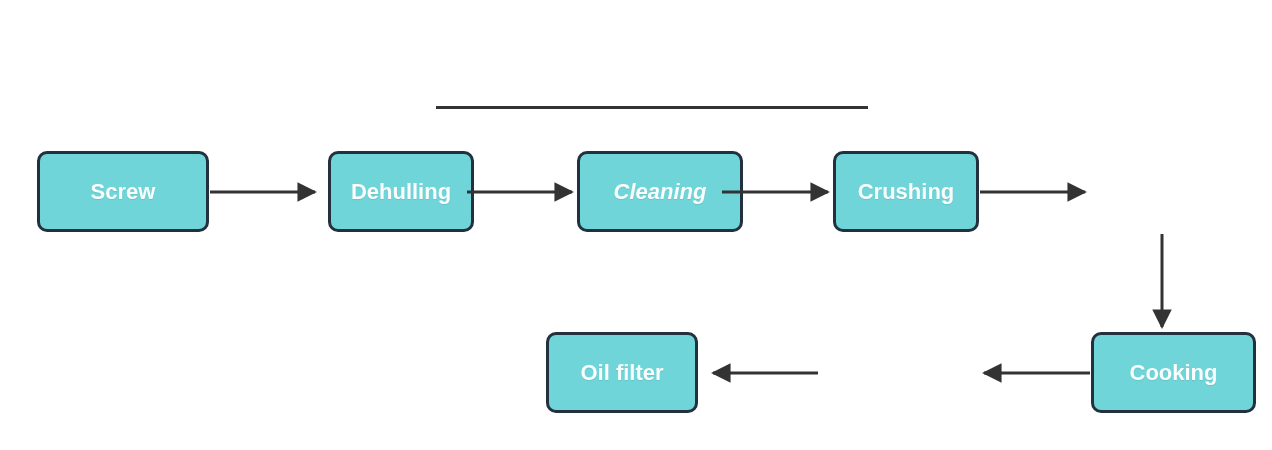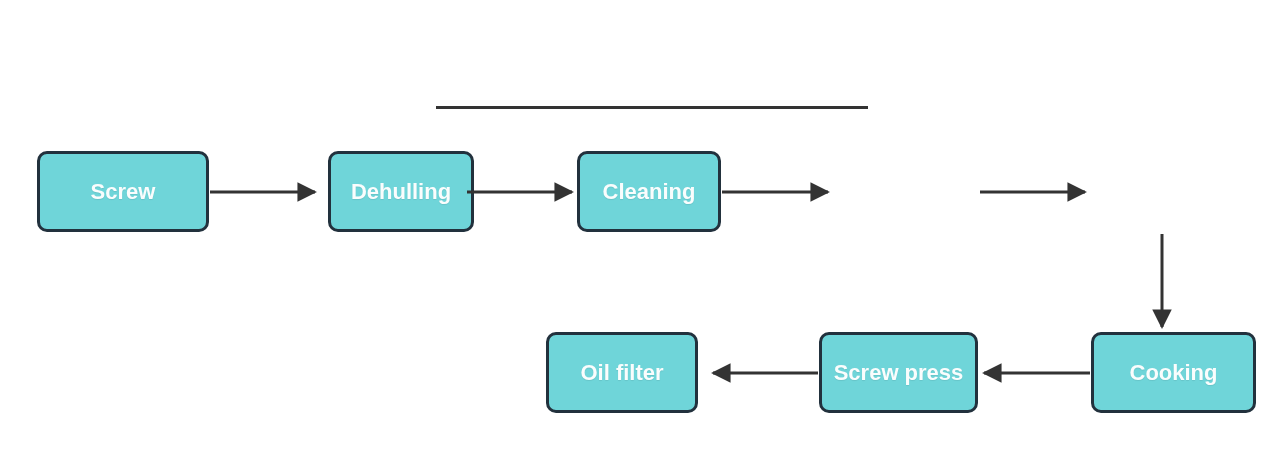--- a/index.html
+++ b/index.html
@@ -61,24 +61,24 @@
 </head>
 <body>
 
 <div class="canvas">
 
 
   <div class="title-underline"></div>
 
   <div class="node" style="left:37px;  top:151px; width:172px;">Screw</div>
   <div class="node" style="left:320px; top:151px; width:146px;margin-left:8px;">Dehulling</div>
-  <div class="node" style="left:577px; top:151px; width:144px;">Cleaning</div>
+  <div class="node" style="left:577px; top:151px; width:166px;font-style:italic;">Cleaning</div>
+  <div class="node" style="left:833px; top:151px; width:146px;">Crushing</div>
 
   <div class="node" style="left:1091px;top:332px; width:165px;">Cooking</div>
-  <div class="node" style="left:819px; top:332px; width:159px;">Screw press</div>
   <div class="node" style="left:546px; top:332px; width:152px;">Oil filter</div>
 
   <svg class="edges-layer" viewBox="0 0 1272 450" xmlns="http://www.w3.org/2000/svg">
     <defs>
       <marker id="arrowhead" viewBox="0 0 10 10" markerWidth="7" markerHeight="6.5" refX="9" refY="5" orient="auto">
         <path d="M0,0 L10,5 L0,10 z" fill="#333333"></path>
       </marker>
     </defs>
     <g stroke="#333333" stroke-width="3" fill="none">
       <line x1="210" y1="192" x2="315" y2="192" marker-end="url(#arrowhead)"></line>

